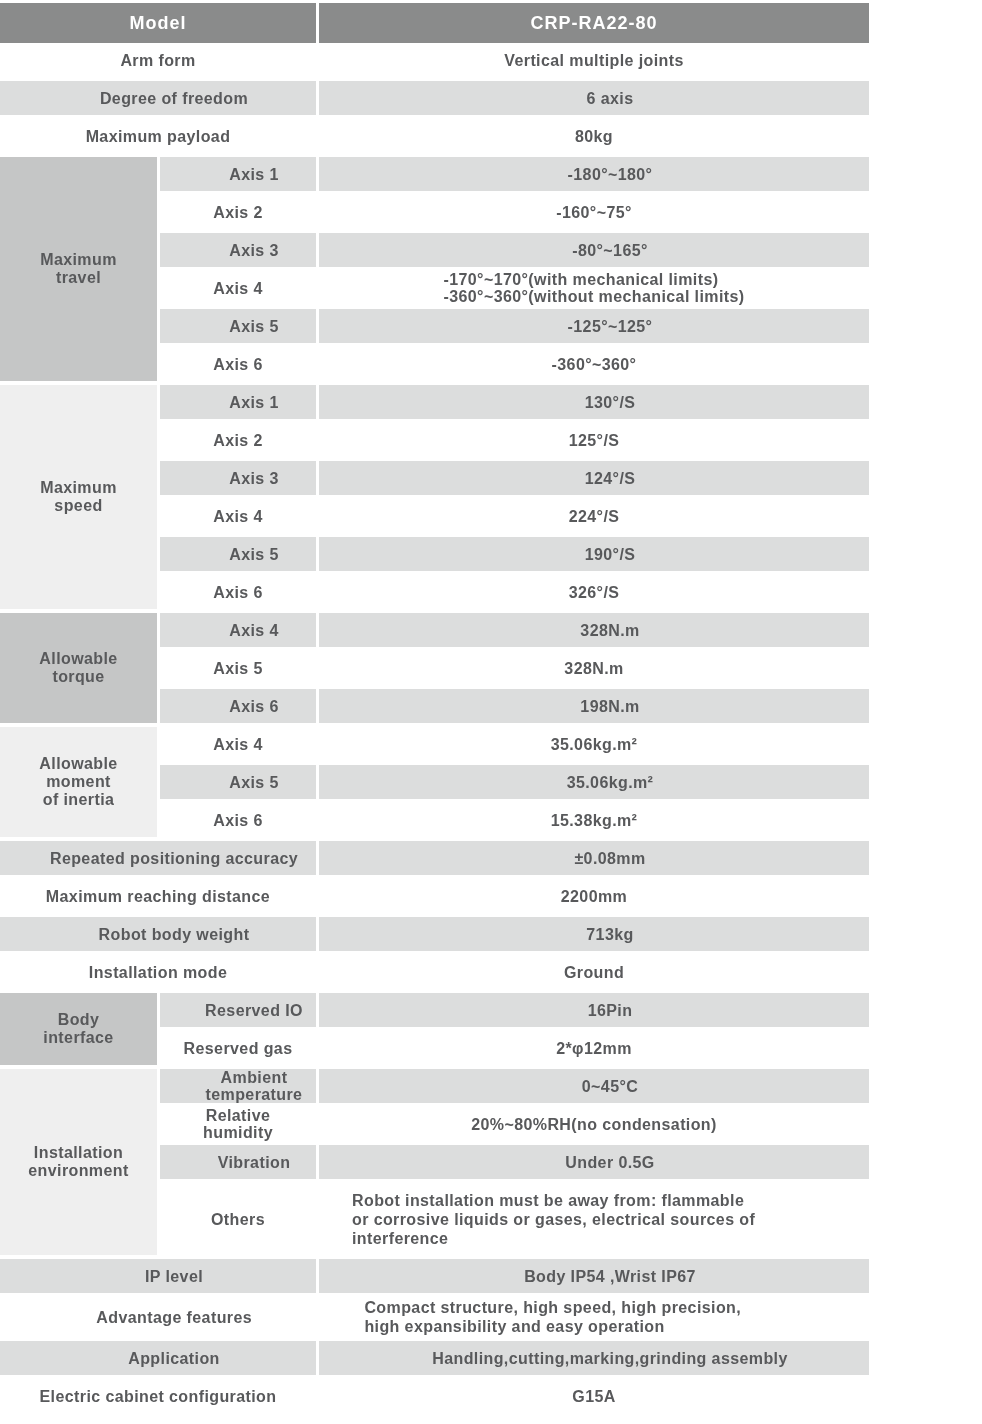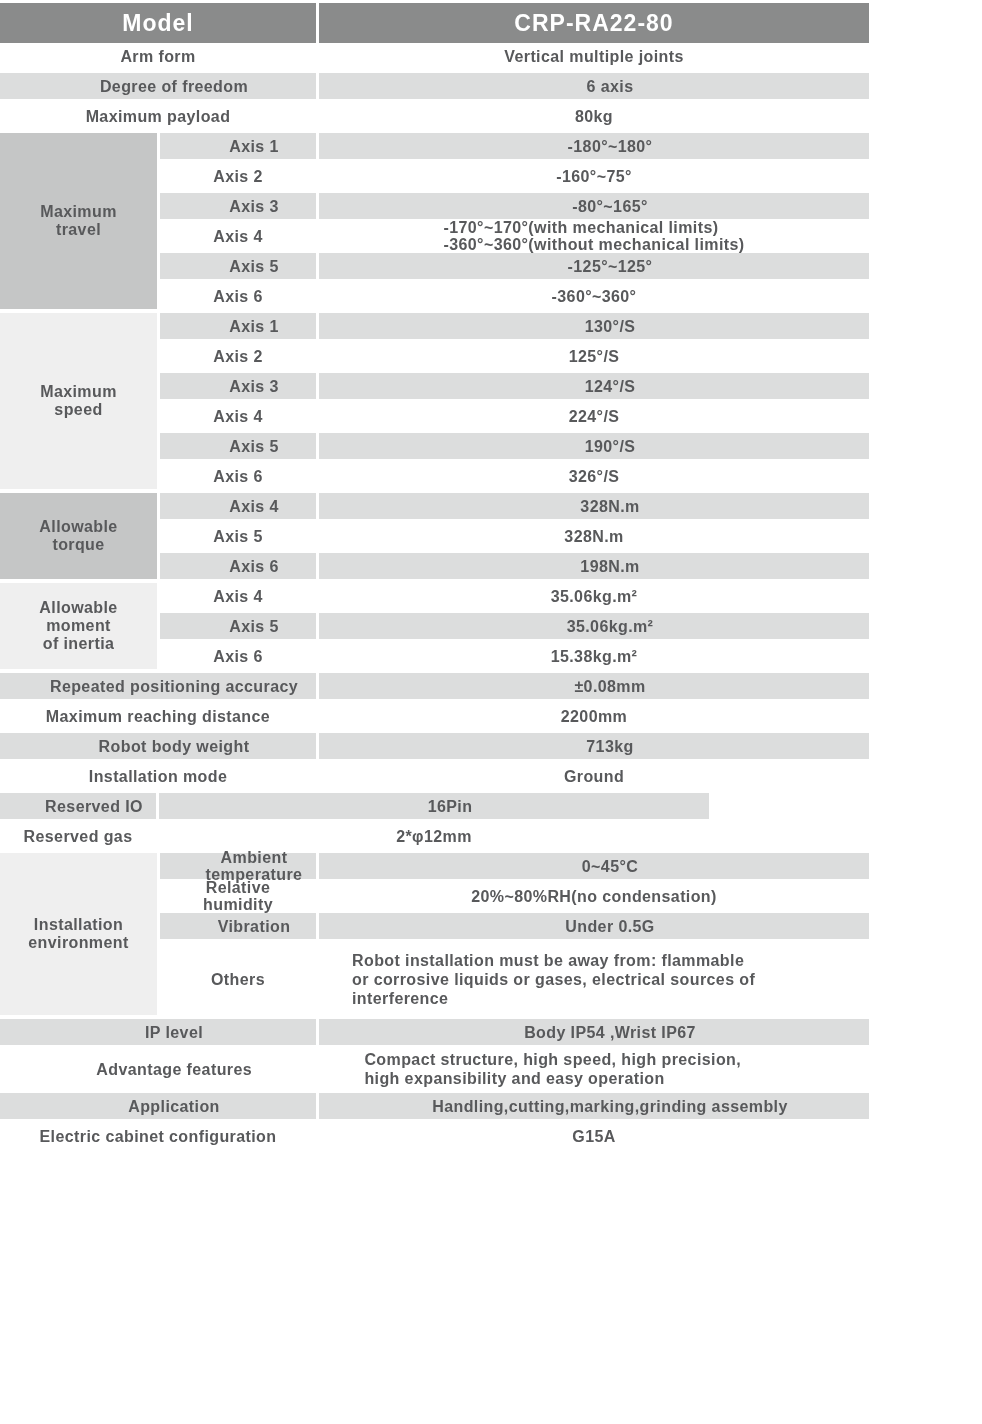--- a/index.html
+++ b/index.html
@@ -3,21 +3,21 @@
 <meta charset="utf-8">
 <style>
   html,body{
     margin:0;padding:0;background:#ffffff;
     width:982px;height:1424px;overflow:hidden;
     font-family:"Liberation Sans", sans-serif;
     font-weight:bold;color:#58595b;
   }
   .table{position:absolute;top:3px;left:0;width:869px;}
   .section{display:flex;}
-  .row{display:flex;height:30px;}
+  .row{display:flex;height:38px;}
   .row.h44{height:44px;padding-left:20px;}
   .row.h76{height:76px;}
   .rows{display:flex;flex-direction:column;flex:1;}
   .cell{
     box-sizing:border-box;
     display:flex;align-items:center;justify-content:center;
     text-align:center;white-space:pre-line;
     font-size:16px;line-height:17px;letter-spacing:0.4px;
     border-bottom:4px solid #ffffff;
   }
@@ -28,21 +28,21 @@
   .c-val{width:550px;}
   
   .w{background:#ffffff;}
   .g{background:#dcdddd;padding-left:32px;}
   .gd{background:#c5c6c6;}
   .gl{background:#efefef;}
   
   .hdr{height:40px;}
   .hdr .cell{
     background:#8a8b8b;color:#ffffff;border-bottom:none;
-    font-size:23px;letter-spacing:1px;
+    font-size:18px;letter-spacing:1px;
   }
   
   .left{justify-content:flex-start;text-align:left;padding-left:33px;line-height:19px;}
   
   .blk{display:inline-block;text-align:left;white-space:pre-line;line-height:17px;}
 </style>
 </head>
 <body>
 
 <div class="table">
@@ -178,20 +178,22 @@
   <div class="row">
     <div class="cell c-label g">Robot body weight</div>
     <div class="cell c-val g">713kg</div>
   </div>
   <div class="row">
     <div class="cell c-label w">Installation mode</div>
     <div class="cell c-val w">Ground</div>
   </div>
 
   <div class="section">
+    <div class="cell c-group gd">Body
+interface</div>
     <div class="rows">
       <div class="row">
         <div class="cell c-sub g">Reserved IO</div>
         <div class="cell c-val g">16Pin</div>
       </div>
       <div class="row">
         <div class="cell c-sub w">Reserved gas</div>
         <div class="cell c-val w">2*φ12mm</div>
       </div>
     </div>

